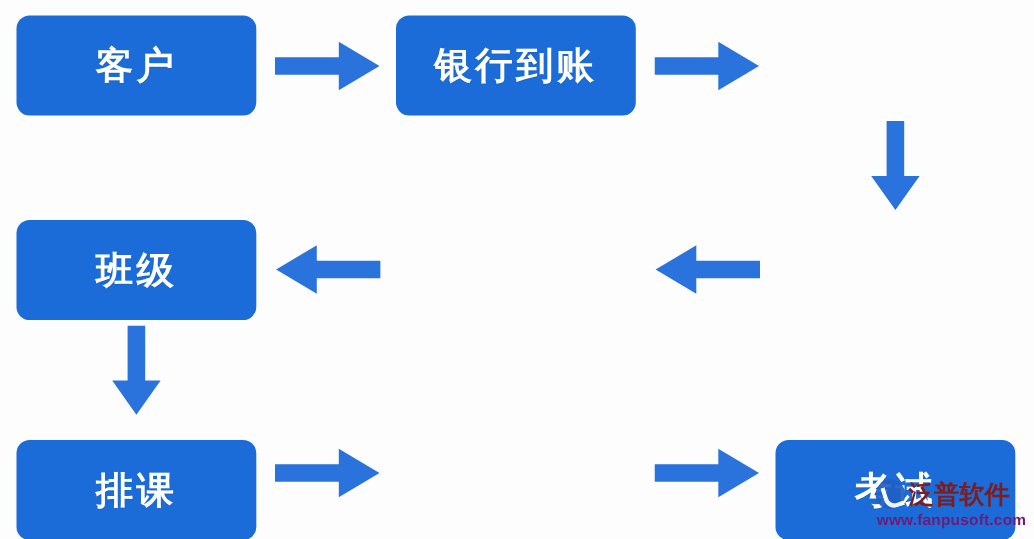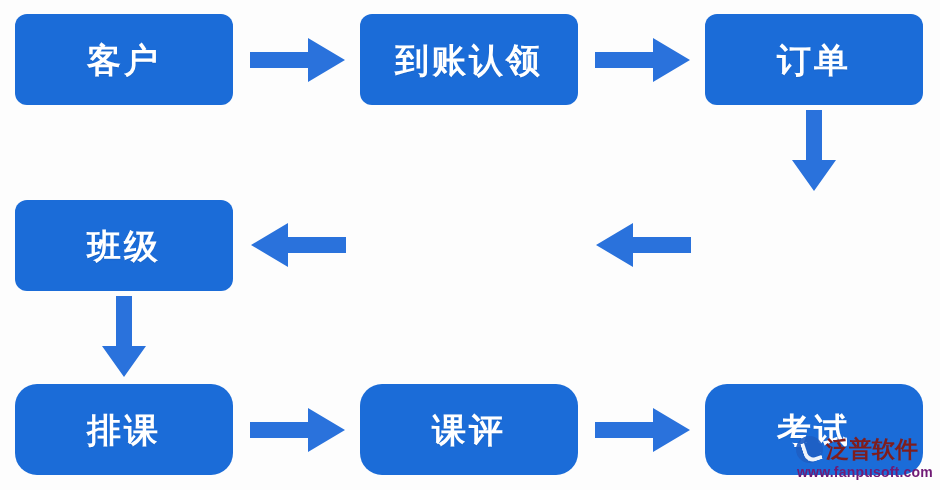--- a/index.html
+++ b/index.html
@@ -38,21 +38,21 @@
     white-space: nowrap;
     text-shadow: 0 1px 1px rgba(0,0,0,0.08);
   }
   
   .col-0 { left: 15px; }
   .col-1 { left: 360px; }
   .col-2 { left: 705px; }
   
   .row-0 { top: 14px; }
   .row-1 { top: 200px; text-align: right; }
-  .row-2 { top: 384px; border-radius: 22px; }
+  .row-2 { top: 400px; }
 
   
   .arrow {
     position: absolute;
   }
   .arrow svg { display: block; }
 
   .arrow-h { width: 96px; height: 46px; }
   .arrow-v { width: 46px; height: 82px; }
 
@@ -131,32 +131,29 @@
     <span class="node-label">客户</span>
   </div>
 
   <div class="arrow arrow-h ah-0-1 ar-0">
     <svg viewBox="0 0 96 46" width="96" height="46" aria-hidden="true">
       <path d="M0 15 L58 15 L58 1 L95 23 L58 45 L58 31 L0 31 Z" fill="#2a72dc"></path>
     </svg>
   </div>
 
   <div class="node col-1 row-0">
-    <span class="node-label">到账认领</span>
+    <span class="node-label">银行到账</span>
   </div>
 
   <div class="arrow arrow-h ah-1-2 ar-0">
     <svg viewBox="0 0 96 46" width="96" height="46" aria-hidden="true">
       <path d="M0 15 L58 15 L58 1 L95 23 L58 45 L58 31 L0 31 Z" fill="#2a72dc"></path>
     </svg>
   </div>
 
-  <div class="node col-2 row-0">
-    <span class="node-label">订单</span>
-  </div>
 
   <div class="arrow arrow-v av-right">
     <svg viewBox="0 0 46 82" width="46" height="82" aria-hidden="true">
       <path d="M15 0 L31 0 L31 50 L45 50 L23 81 L1 50 L15 50 Z" fill="#2a72dc"></path>
     </svg>
   </div>
 
   <div class="node col-0 row-1">
     <span class="node-label">班级</span>
   </div>
@@ -184,23 +181,20 @@
   <div class="node col-0 row-2">
     <span class="node-label">排课</span>
   </div>
 
   <div class="arrow arrow-h ah-0-1 ar-2">
     <svg viewBox="0 0 96 46" width="96" height="46" aria-hidden="true">
       <path d="M0 15 L58 15 L58 1 L95 23 L58 45 L58 31 L0 31 Z" fill="#2a72dc"></path>
     </svg>
   </div>
 
-  <div class="node col-1 row-2">
-    <span class="node-label">课评</span>
-  </div>
 
   <div class="arrow arrow-h ah-1-2 ar-2">
     <svg viewBox="0 0 96 46" width="96" height="46" aria-hidden="true">
       <path d="M0 15 L58 15 L58 1 L95 23 L58 45 L58 31 L0 31 Z" fill="#2a72dc"></path>
     </svg>
   </div>
 
   <div class="node col-2 row-2">
     <span class="node-label">考试</span>
   </div>

